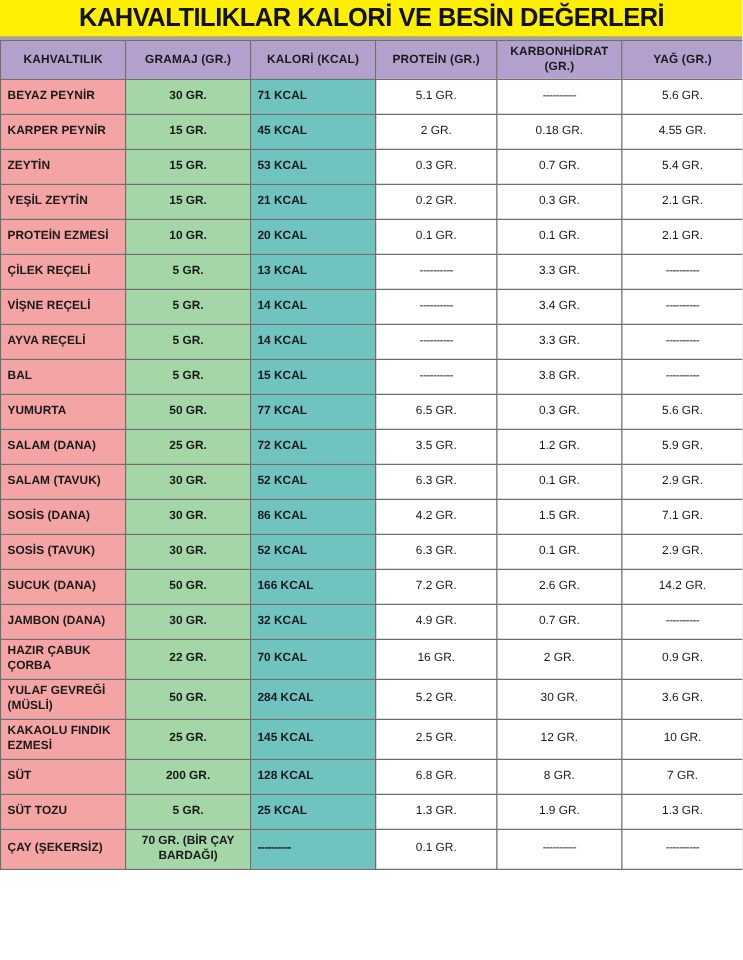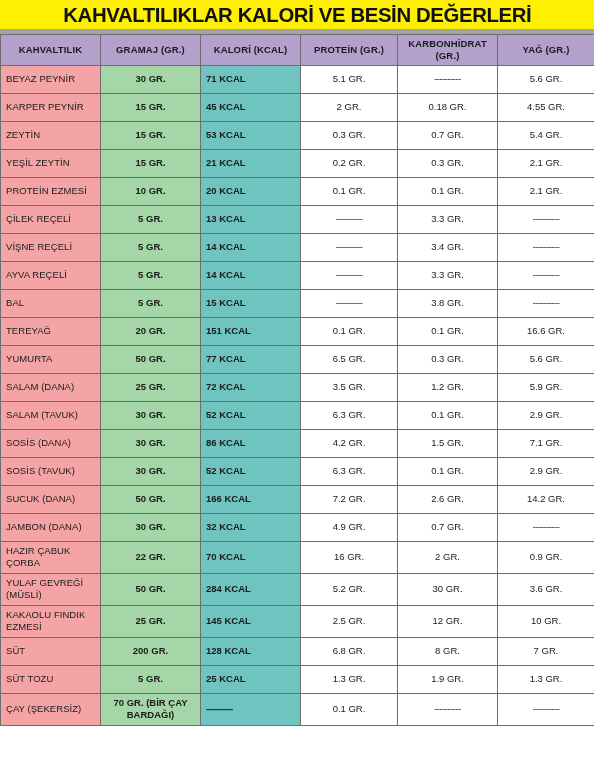--- a/index.html
+++ b/index.html
@@ -26,21 +26,21 @@
   }
 
   
   .title-bar {
     background: #ffef00;
     height: 29px;
     flex: 0 0 29px;
     display: flex;
     align-items: center;
     justify-content: center;
-    border-bottom: 5px solid #a3a3a3;
+    border-bottom: 3px solid #a3a3a3;
   }
   .title-text {
     font-size: 21px;
     font-weight: bold;
     letter-spacing: -0.4px;
     color: #111111;
     white-space: nowrap;
     transform: scaleX(0.97);
     transform-origin: center;
   }
@@ -81,21 +81,21 @@
     letter-spacing: 0.15px;
     color: #1a1a1a;
   }
 
   
   tbody tr { height: 28px; }
   tbody tr.tall { height: 32px; }
 
   td.food {
     background: #f4a4a4;
-    font-weight: normal;
+    font-weight: bold;
     font-size: 9.2px;
     text-align: left;
     letter-spacing: 0.05px;
   }
   td.gram {
     background: #a5d6a7;
     font-weight: bold;
     text-align: center;
   }
   td.kcal {
@@ -208,28 +208,20 @@
           </tr>
           <tr>
             <td class="food">BAL</td>
             <td class="gram">5 GR.</td>
             <td class="kcal">15 KCAL</td>
             <td class="plain dash">----------</td>
             <td class="plain">3.8 GR.</td>
             <td class="plain dash">----------</td>
           </tr>
           <tr>
-            <td class="food">TEREYAĞ</td>
-            <td class="gram">20 GR.</td>
-            <td class="kcal">151 KCAL</td>
-            <td class="plain">0.1 GR.</td>
-            <td class="plain">0.1 GR.</td>
-            <td class="plain">16.6 GR.</td>
-          </tr>
-          <tr>
             <td class="food">YUMURTA</td>
             <td class="gram">50 GR.</td>
             <td class="kcal">77 KCAL</td>
             <td class="plain">6.5 GR.</td>
             <td class="plain">0.3 GR.</td>
             <td class="plain">5.6 GR.</td>
           </tr>
           <tr>
             <td class="food">SALAM (DANA)</td>
             <td class="gram">25 GR.</td>

